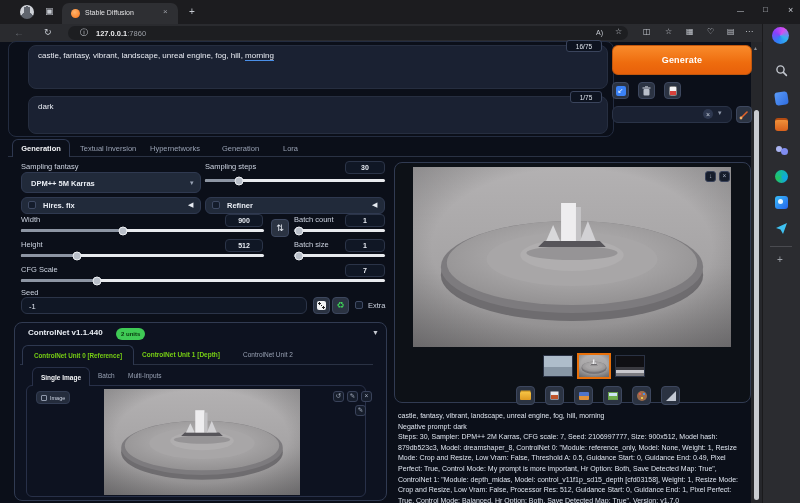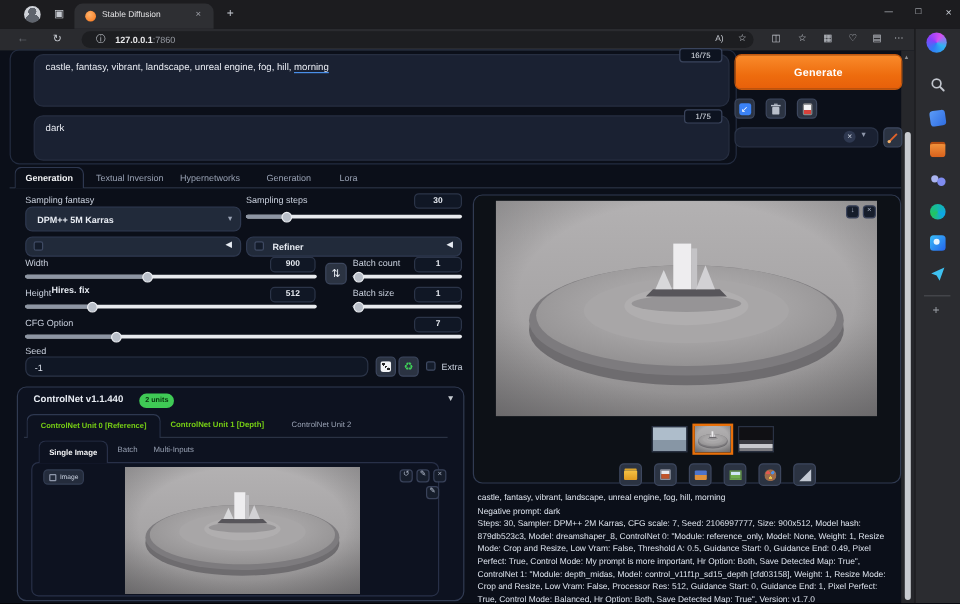--- a/index.html
+++ b/index.html
@@ -146,21 +146,21 @@
 
   <div class="ab lbl" style="left:205px;top:163px;">Sampling steps</div>
   <div class="ab numbox" style="left:345px;top:161px;width:40px;height:13px;">30</div>
   <div class="ab sl" style="left:205px;top:179px;width:180px;">
     <div class="fill" style="width:19%;"></div>
       <div class="knob" style="left:19%;"></div>
   </div>
 
   <div class="ab blk" style="left:21px;top:197px;width:180px;height:17px;"></div>
   <div class="ab cb" style="left:28px;top:201px;"></div>
-  <div class="ab lbl" style="left:43px;top:202px;font-weight:700;color:#e8ecf3;margin-top:36px;">Hires. fix</div>
+  <div class="ab lbl" style="left:43px;top:202px;font-weight:700;color:#e8ecf3;">Hires. fix</div>
   <div class="ab ic" style="left:188px;top:201px;font-size:7px;color:#e8ecf3;">◀</div>
   <div class="ab blk" style="left:205px;top:197px;width:180px;height:17px;"></div>
   <div class="ab cb" style="left:212px;top:201px;"></div>
   <div class="ab lbl" style="left:227px;top:202px;font-weight:700;color:#e8ecf3;">Refiner</div>
   <div class="ab ic" style="left:372px;top:201px;font-size:7px;color:#e8ecf3;">◀</div>
 
   <div class="ab lbl" style="left:21px;top:216px;">Width</div>
   <div class="ab numbox" style="left:225px;top:214px;width:38px;height:13px;">900</div>
   <div class="ab sl" style="left:21px;top:229px;width:243px;">
     <div class="fill" style="width:42%;"></div>
@@ -182,21 +182,21 @@
     <div class="fill" style="width:23%;"></div>
       <div class="knob" style="left:23%;"></div>
   </div>
   <div class="ab lbl" style="left:294px;top:241px;">Batch size</div>
   <div class="ab numbox" style="left:345px;top:239px;width:40px;height:13px;">1</div>
   <div class="ab sl" style="left:294px;top:254px;width:91px;">
     <div class="fill" style="width:5%;"></div>
       <div class="knob" style="left:5%;"></div>
   </div>
 
-  <div class="ab lbl" style="left:21px;top:266px;">CFG Option</div>
+  <div class="ab lbl" style="left:21px;top:266px;">CFG Scale</div>
   <div class="ab numbox" style="left:345px;top:264px;width:40px;height:13px;">7</div>
   <div class="ab sl" style="left:21px;top:279px;width:364px;">
     <div class="fill" style="width:21%;"></div>
       <div class="knob" style="left:21%;"></div>
   </div>
 
   <div class="ab lbl" style="left:21px;top:289px;">Seed</div>
   <div class="ab" style="left:21px;top:297px;width:286px;height:17px;background:#101725;border:1px solid #2b3448;border-radius:6px;"></div>
   <div class="ab" style="left:29px;top:302px;font-size:7.5px;color:#dfe4ee;">-1</div>
   <div class="ab btn-sm" style="left:313px;top:297px;width:17px;height:17px;">

